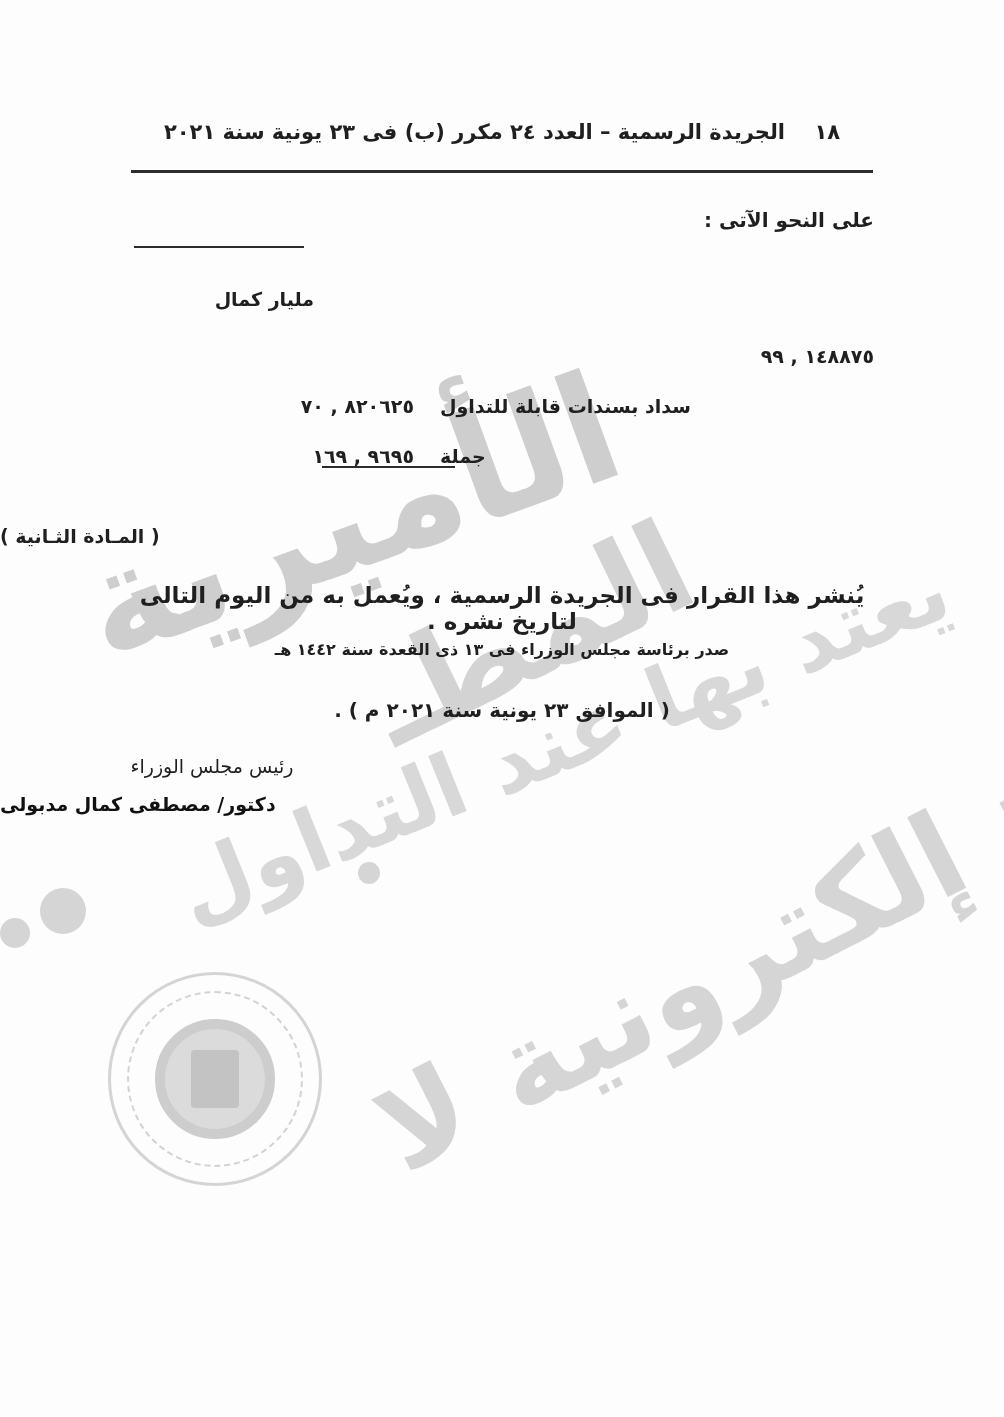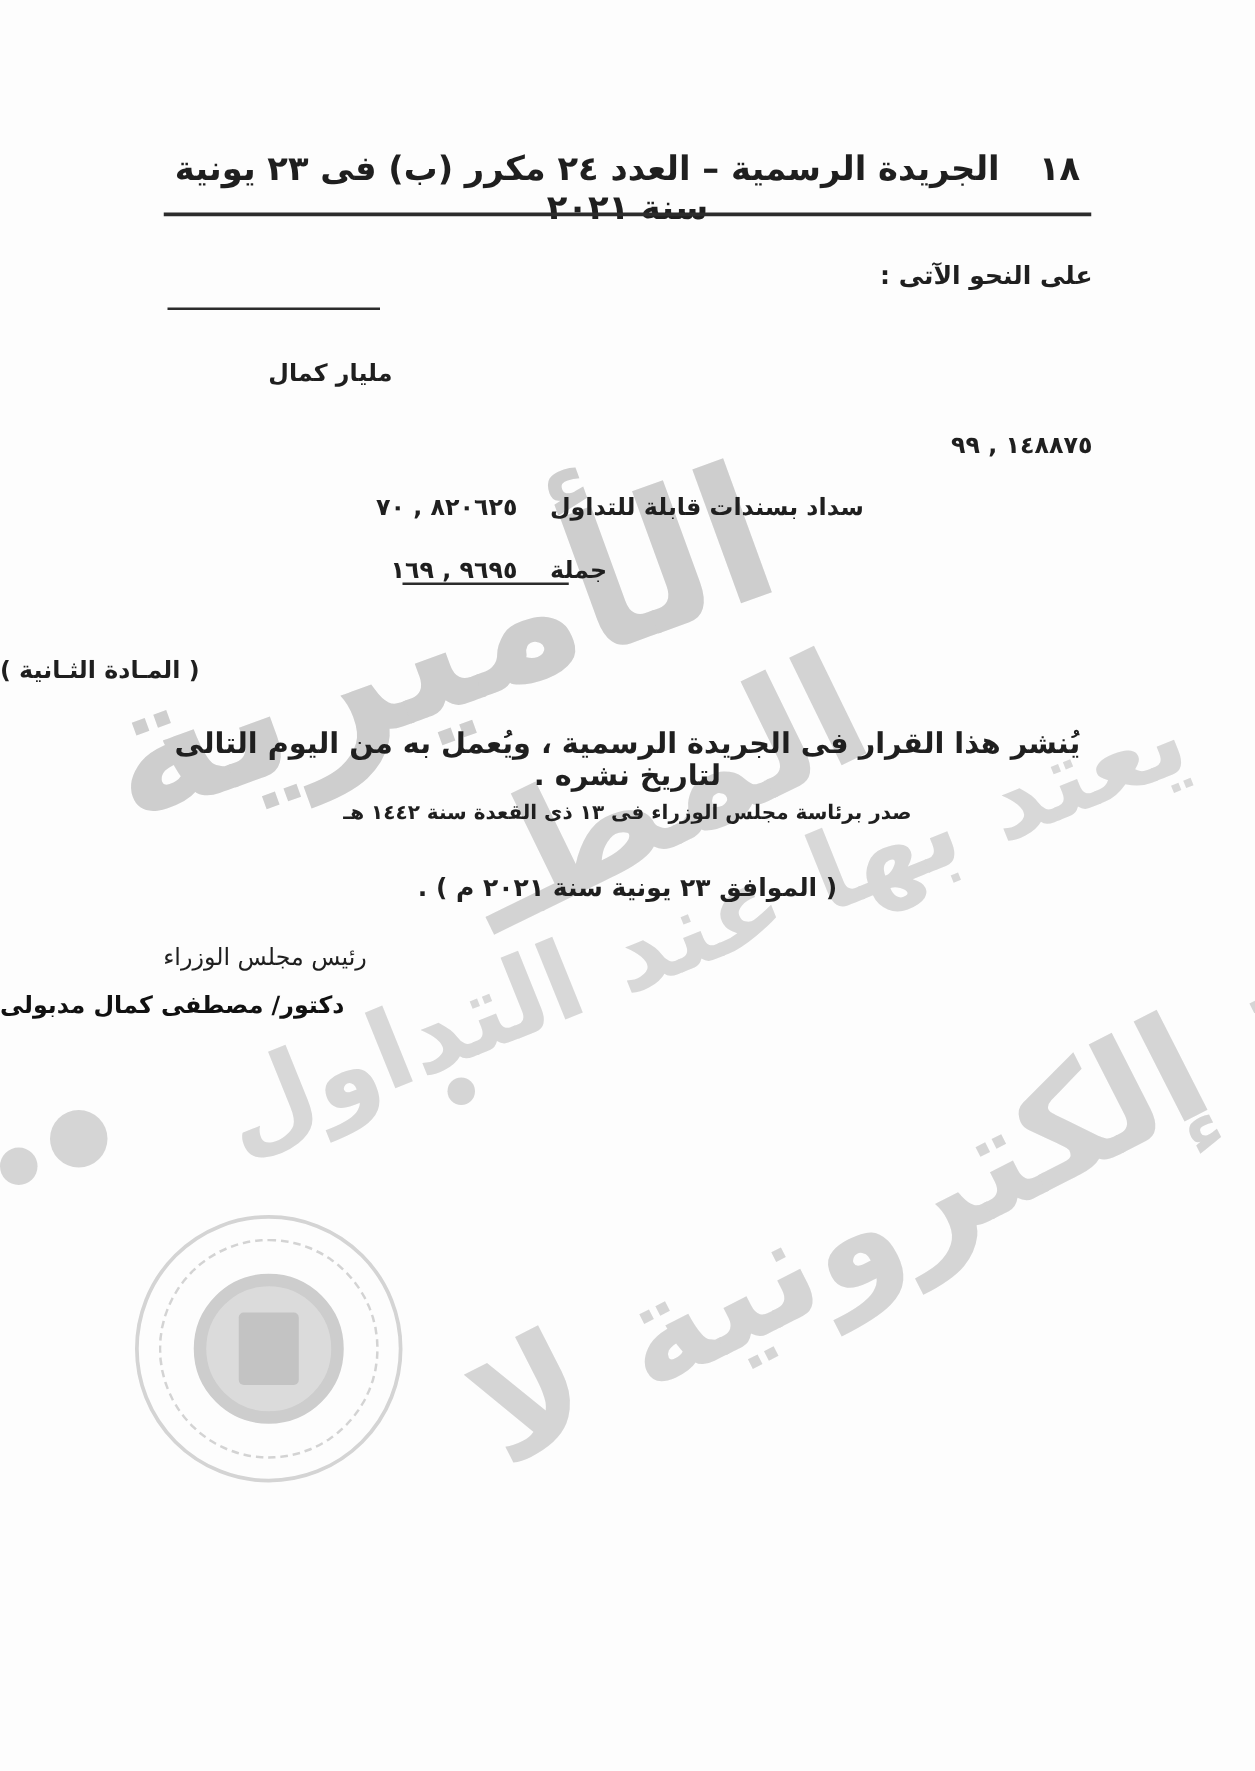--- a/index.html
+++ b/index.html
@@ -122,21 +122,21 @@
     position: relative;
     z-index: 3;
   }
 
   .header-line {
     position: absolute;
     top: 120px;
     left: 130px;
     right: 130px;
     text-align: center;
-    font-size: 27px;
+    font-size: 21px;
     font-weight: 700;
     color: #1f1f1f;
     letter-spacing: 0;
   }
   .header-line .page-num {
     margin-left: 22px;
   }
   .header-rule {
     position: absolute;
     top: 170px;

